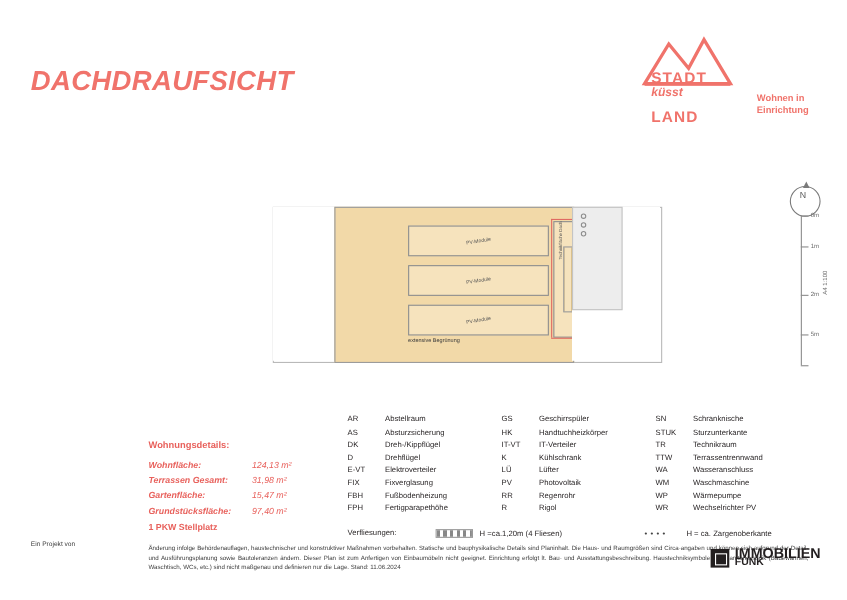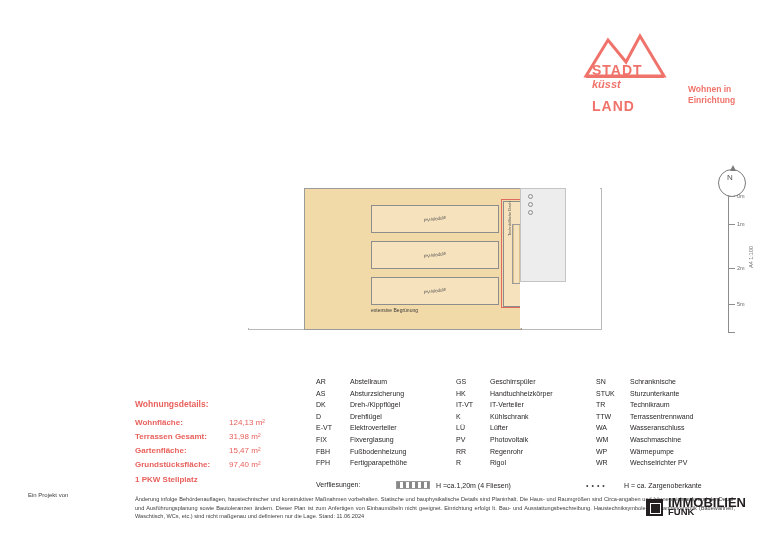--- a/index.html
+++ b/index.html
@@ -100,21 +100,21 @@
     transform:rotate(-90deg);transform-origin:left top;white-space:nowrap;
   }
   .redline{position:absolute;background:#e06a62;}
   .greenlbl{position:absolute;left:66px;top:118px;font-size:5px;color:#3a3a3a;}
   .dotcol{position:absolute;left:280px;top:6px;}
   .dotcol i{display:block;width:3px;height:3px;border:1px solid #8d8d8d;border-radius:50%;margin-bottom:3px;}
 
   
   .details{position:absolute;left:135px;top:376px;width:150px;margin-top:23px;}
   .details h4{margin:0 0 9px 0;font-size:8.5px;font-weight:bold;color:#e8615c;}
-  .drow{display:flex;font-size:8px;color:#e8615c;margin-bottom:5px;}
+  .drow{display:flex;font-size:8px;color:#e8615c;margin-bottom:5px;font-style:italic;}
   .drow .k{font-weight:bold;width:94px;}
   .drow .v{}
   .dnote{font-size:8px;font-weight:bold;color:#e8615c;margin-top:6px;}
 
   
   .legend{position:absolute;left:316px;top:376px;width:420px;}
   .legend h4{margin:0 0 9px 0;font-size:8.5px;font-weight:bold;color:#231f20;}
   .legend-cols{display:flex;gap:0;}
   .lcol{width:140px;}
   .lrow{display:flex;font-size:7px;line-height:11.6px;color:#231f20;}
@@ -145,20 +145,21 @@
   .funk .sq{width:17px;height:17px;background:#231f20;margin-right:5px;position:relative;}
   .funk .sq:after{content:"";position:absolute;left:4px;top:4px;width:9px;height:9px;border:1.5px solid #fff;}
   .funk .tt .a{font-size:13px;font-weight:bold;color:#231f20;line-height:9px;}
   .funk .tt .b{font-size:9.5px;font-weight:bold;color:#231f20;line-height:10px;}
 </style>
 </head>
 <body>
 
 <div class="page">
 
+  <div class="page-title">DACHDRAUFSICHT</div>
 
   <div class="logo">
     <svg width="168" height="96" viewBox="0 0 168 96" aria-hidden="true">
       <path d="M8 54 L30 18 L48 40 L62 14 L86 54 Z" fill="none" stroke="#f0736b" stroke-width="3"></path>
       <rect x="8" y="54" width="78" height="2" fill="#f0736b"></rect>
     </svg>
     <div style="position:absolute;left:14px;top:40px;font-size:14px;font-weight:bold;color:#f0736b;letter-spacing:1px;">STADT</div>
     <div style="position:absolute;left:14px;top:56px;font-size:11px;font-weight:bold;font-style:italic;color:#f0736b;">küsst</div>
     <div style="position:absolute;left:14px;top:76px;font-size:14px;font-weight:bold;color:#f0736b;letter-spacing:1px;">LAND</div>
     <div class="logo-sub">

